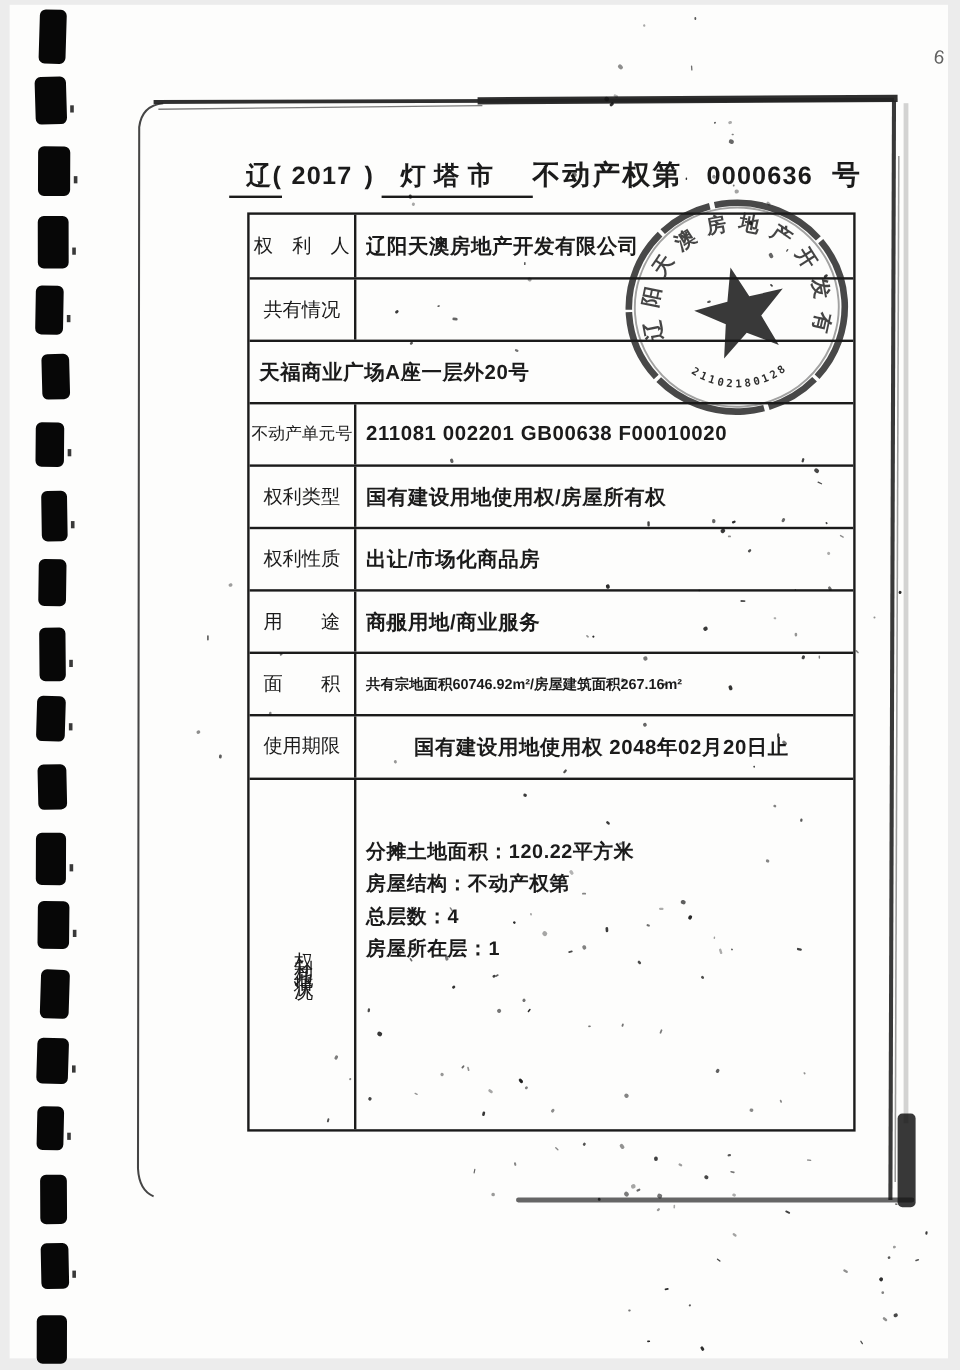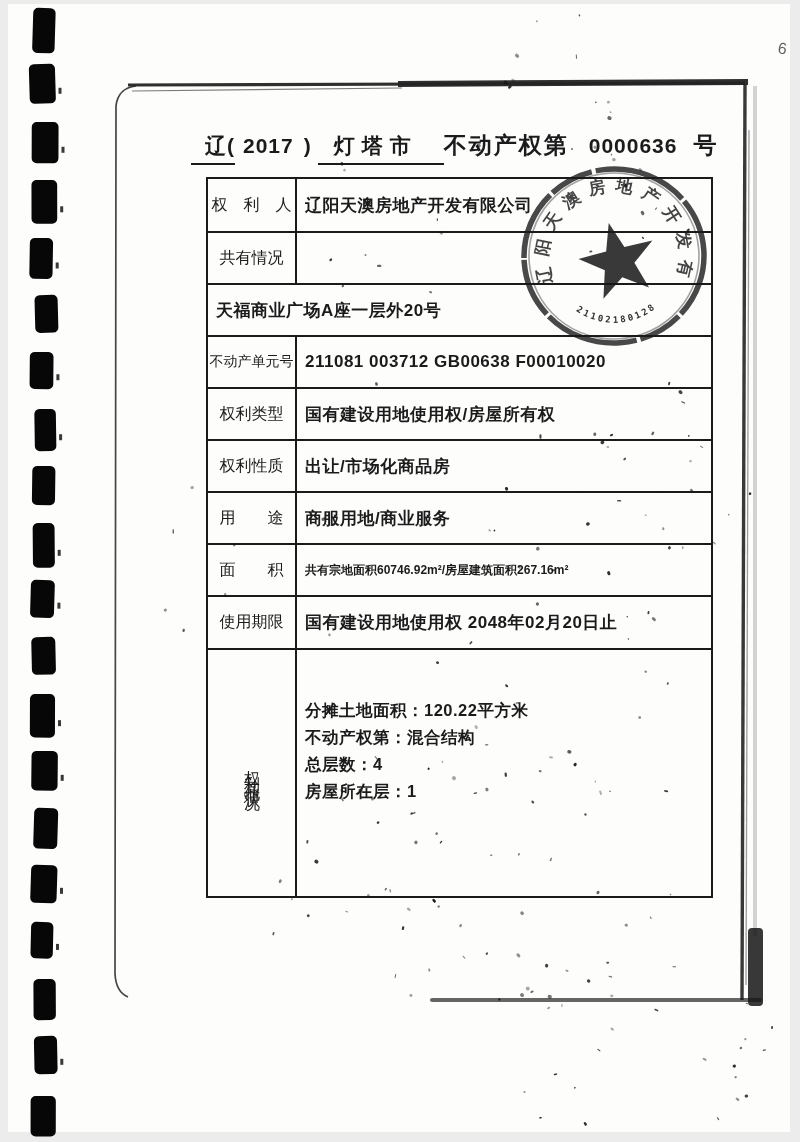--- a/index.html
+++ b/index.html
@@ -61,22 +61,22 @@
     border:2.5px solid var(--ink);
     background:transparent;
     margin-left:30px;
   }
   .row{
     display:flex;
     height:52px;
     border-top:2px solid var(--ink);
   }
   .row:first-child{border-top:none;}
-  .row-term{height:53px;}
-  .row-other{height:248px;}
+  .row-term{height:53px;gap:40px;}
+  .row-other{height:293px;}
   .cell{min-width:0;}
   .label{
     width:89px;
     border-right:2px solid var(--ink);
     display:flex;
     align-items:center;
     justify-content:center;
     font-size:16px;
     white-space:nowrap;
     text-align:center;
@@ -154,21 +154,21 @@
       <div class="cell value">辽阳天澳房地产开发有限公司</div>
     </div>
     <div class="row row-ownership">
       <div class="cell label">共有情况</div>
     </div>
     <div class="row row-location">
       <div class="cell value">天福商业广场A座一层外20号</div>
     </div>
     <div class="row row-unit">
       <div class="cell label">不动产单元号</div>
-      <div class="cell value">211081 003712 GB00638 F00010020</div>
+      <div class="cell value">211081 002201 GB00638 F00010020</div>
     </div>
     <div class="row row-type">
       <div class="cell label">权利类型</div>
       <div class="cell value">国有建设用地使用权/房屋所有权</div>
     </div>
     <div class="row row-nature">
       <div class="cell label">权利性质</div>
       <div class="cell value">出让/市场化商品房</div>
     </div>
     <div class="row row-usage">
@@ -180,21 +180,21 @@
       <div class="cell value">共有宗地面积60746.92m²/房屋建筑面积267.16m²</div>
     </div>
     <div class="row row-term">
       <div class="cell label">使用期限</div>
       <div class="cell value">国有建设用地使用权 2048年02月20日止</div>
     </div>
     <div class="row row-other">
       <div class="cell label">权利其他状况</div>
       <div class="cell value">
         <div>分摊土地面积：120.22平方米</div>
-        <div>不动产权第：混合结构</div>
+        <div>房屋结构：不动产权第</div>
         <div>总层数：4</div>
         <div>房屋所在层：1</div>
       </div>
     </div>
   </div>
 </div>
 
 <svg class="overlay" viewBox="0 0 800 1142">
 
   <g stroke="#242424" fill="none">

